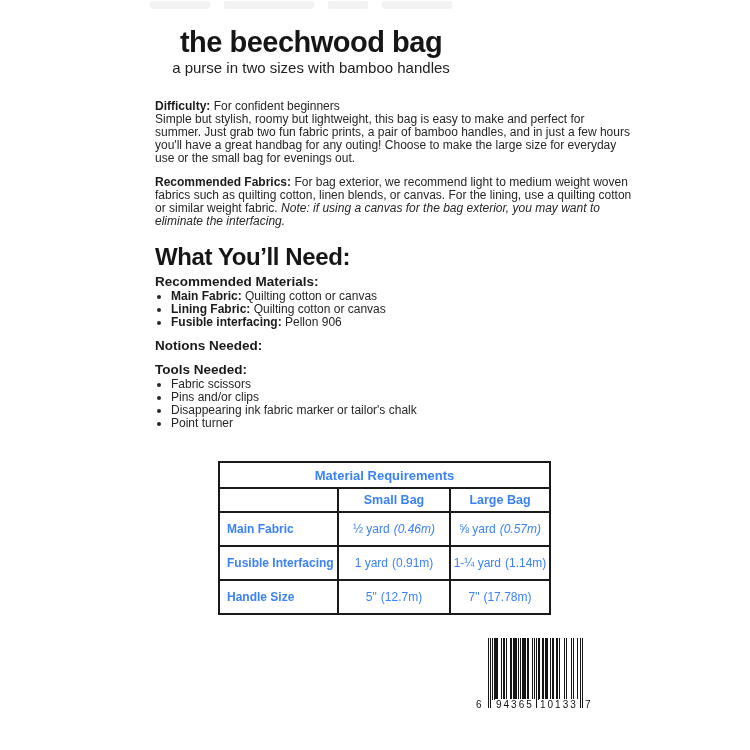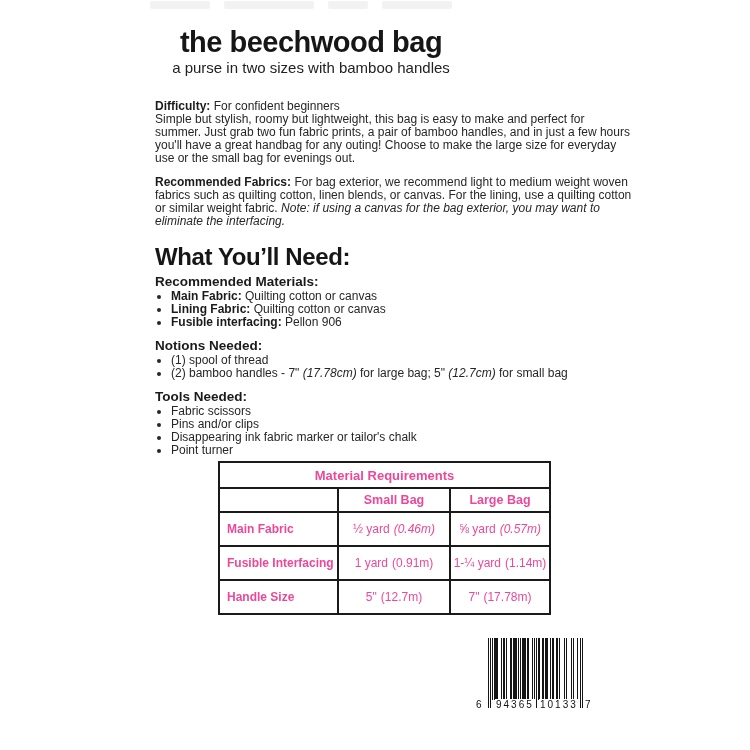--- a/index.html
+++ b/index.html
@@ -29,21 +29,21 @@
   .need-heading { font-size:24px; line-height:26px; font-weight:bold; letter-spacing:-0.4px;
                   color:#161616; margin-top:16px; }
   .subhead { font-size:13.5px; line-height:15px; font-weight:bold; color:#1b1b1b; margin-top:4px; }
   .subhead.gap { margin-top:9px; }
   ul { margin:1px 0 0 0; padding-left:16px; }
   li { line-height:13px; }
   li i { font-style:italic; }
 
   
   table.req { position:absolute; left:218px; top:461px; border-collapse:collapse;
-              font-size:12px; color:#ec4899; table-layout:fixed; }
+              font-size:12px; color:#3b82f6; table-layout:fixed; }
   table.req td { border:2px solid #1a1a1a; text-align:center; vertical-align:middle; }
   .col-label { width:119px; } .col-small { width:112px; } .col-large { width:100px; }
   .caption-row td { height:26px; font-weight:bold; font-size:13px; }
   .head-row td { height:24px; font-weight:bold; font-size:12.5px; }
   .data-row td { height:34px;margin-left:48px; }
   .data-row td.rowlabel { text-align:left; padding-left:7px; font-weight:bold; }
   .metric { margin-left:4px; }
   .metric-italic .metric { font-style:italic; }
 
   
@@ -88,24 +88,20 @@
     <div class="need-heading">What You’ll Need:</div>
 
     <div class="subhead">Recommended Materials:</div>
     <ul>
       <li><b>Main Fabric:</b><span> Quilting cotton or canvas</span></li>
       <li><b>Lining Fabric:</b><span> Quilting cotton or canvas</span></li>
       <li><b>Fusible interfacing:</b><span> Pellon 906</span></li>
     </ul>
 
     <div class="subhead gap">Notions Needed:</div>
-    <ul>
-      <li>(1) spool of thread</li>
-      <li><span>(2) bamboo handles - 7" </span><i>(17.78cm)</i><span> for large bag; 5" </span><i>(12.7cm)</i><span> for small bag</span></li>
-    </ul>
 
     <div class="subhead gap">Tools Needed:</div>
     <ul>
       <li>Fabric scissors</li>
       <li>Pins and/or clips</li>
       <li>Disappearing ink fabric marker or tailor's chalk</li>
       <li>Point turner</li>
     </ul>
 
   </div>

